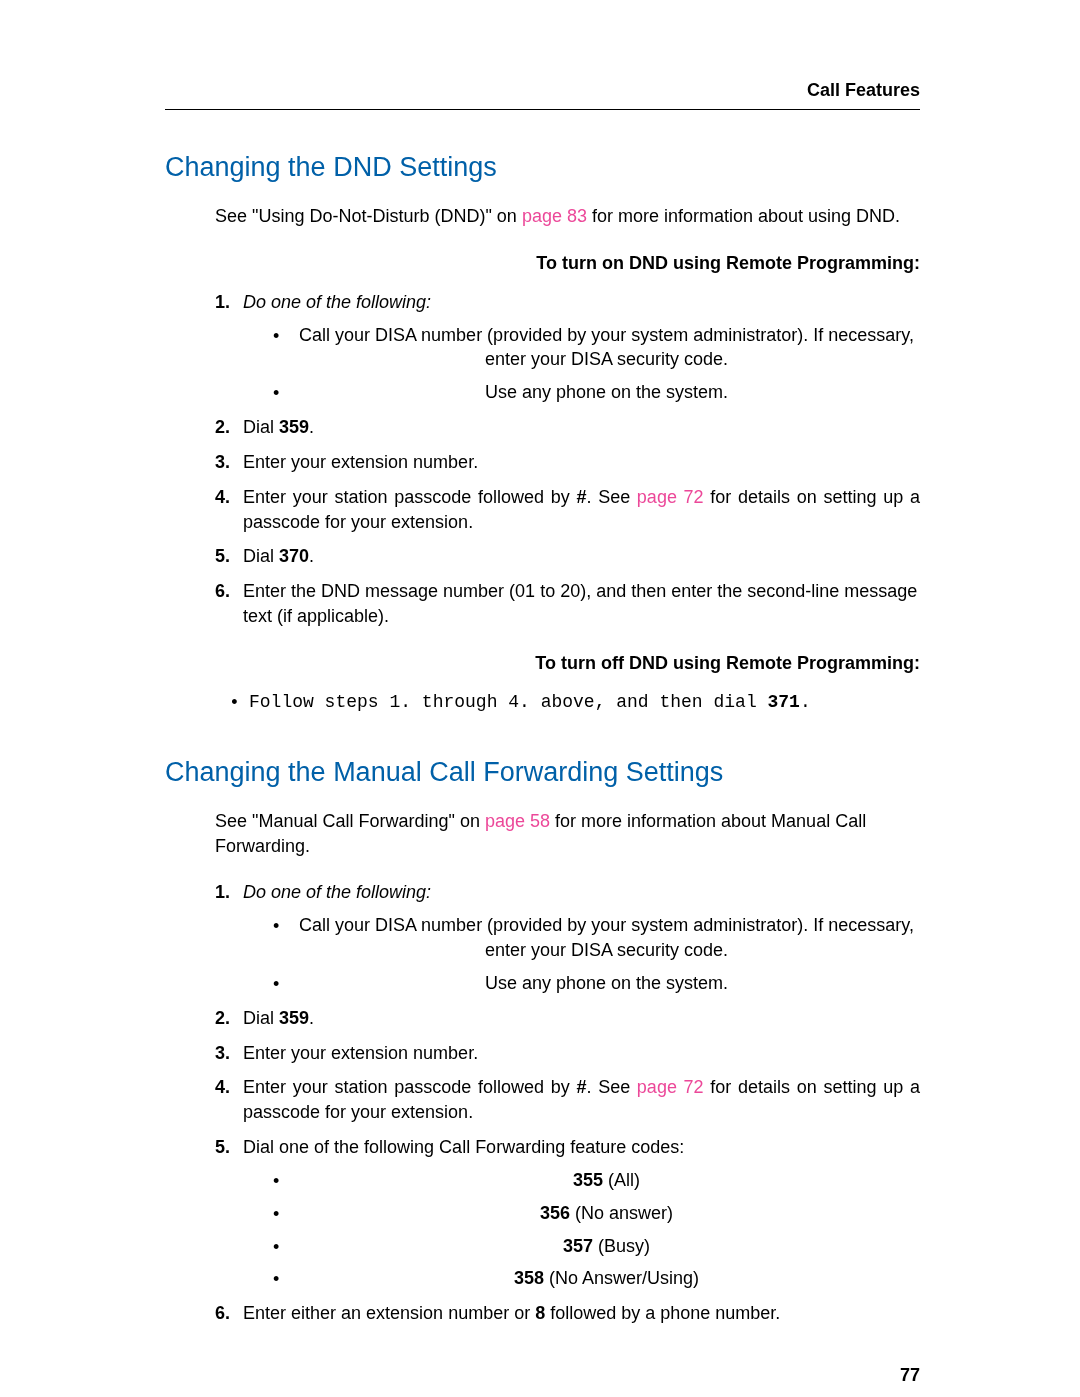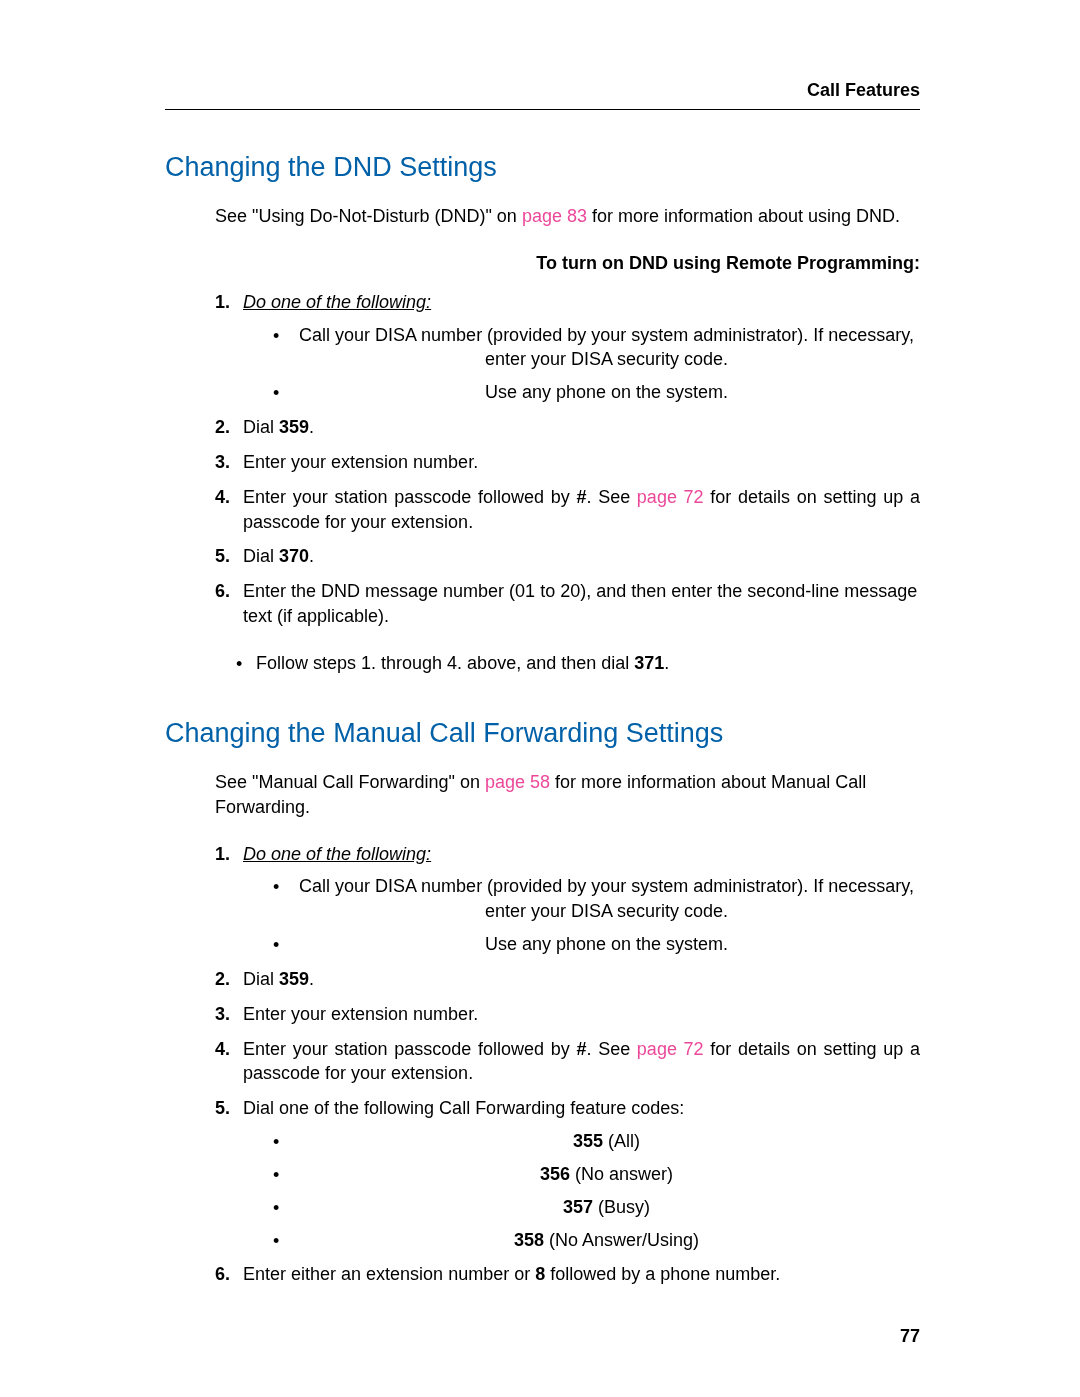--- a/index.html
+++ b/index.html
@@ -64,21 +64,20 @@
   }
   ol.steps > li::before {
     content: counter(step) ".";
     position: absolute;
     left: 0;
     top: 0;
     font-weight: bold;
   }
   ol.steps > li .first-italic {
     font-style: italic;
-    text-decoration: underline;
   }
   ul.sub {
     list-style: none;
     padding: 0;
     margin: 8px 0 0 0;
     text-align: center;
   }
   ul.sub > li {
     position: relative;
     padding-left: 50px;
@@ -93,21 +92,22 @@
     font-size: 18px;
   }
   ul.single {
     list-style: none;
     padding: 0;
     margin: 0 0 20px 0;
   }
   ul.single > li {
     position: relative;
     padding-left: 28px;
-    margin: 13px;
+    margin: 6px;
+    font-family: Liberation Mono, monospace;
   }
   ul.single > li::before {
     content: "•";
     position: absolute;
     left: 8px;
     top: 1px;
     font-size: 18px;
   }
   .page-num {
     position: absolute;
@@ -150,20 +150,21 @@
       <li>Enter your extension number.</li>
       <li class="text-justify">
         <span>Enter your station passcode followed by </span><span class="bold">#</span><span>. See </span><a class="link">page 72</a><span> for details on setting up a passcode for your extension.</span>
       </li>
       <li>
         <span>Dial </span><span class="bold">370</span><span>.</span>
       </li>
       <li>Enter the DND message number (01 to 20), and then enter the second-line message text (if applicable).</li>
     </ol>
 
+    <p class="sub-hd">To turn off DND using Remote Programming:</p>
 
     <ul class="single">
       <li>
         <span>Follow steps 1. through 4. above, and then dial </span><span class="bold">371</span><span>.</span>
       </li>
     </ul>
 
   </div>
 
   <h2 class="section">Changing the Manual Call Forwarding Settings</h2>

